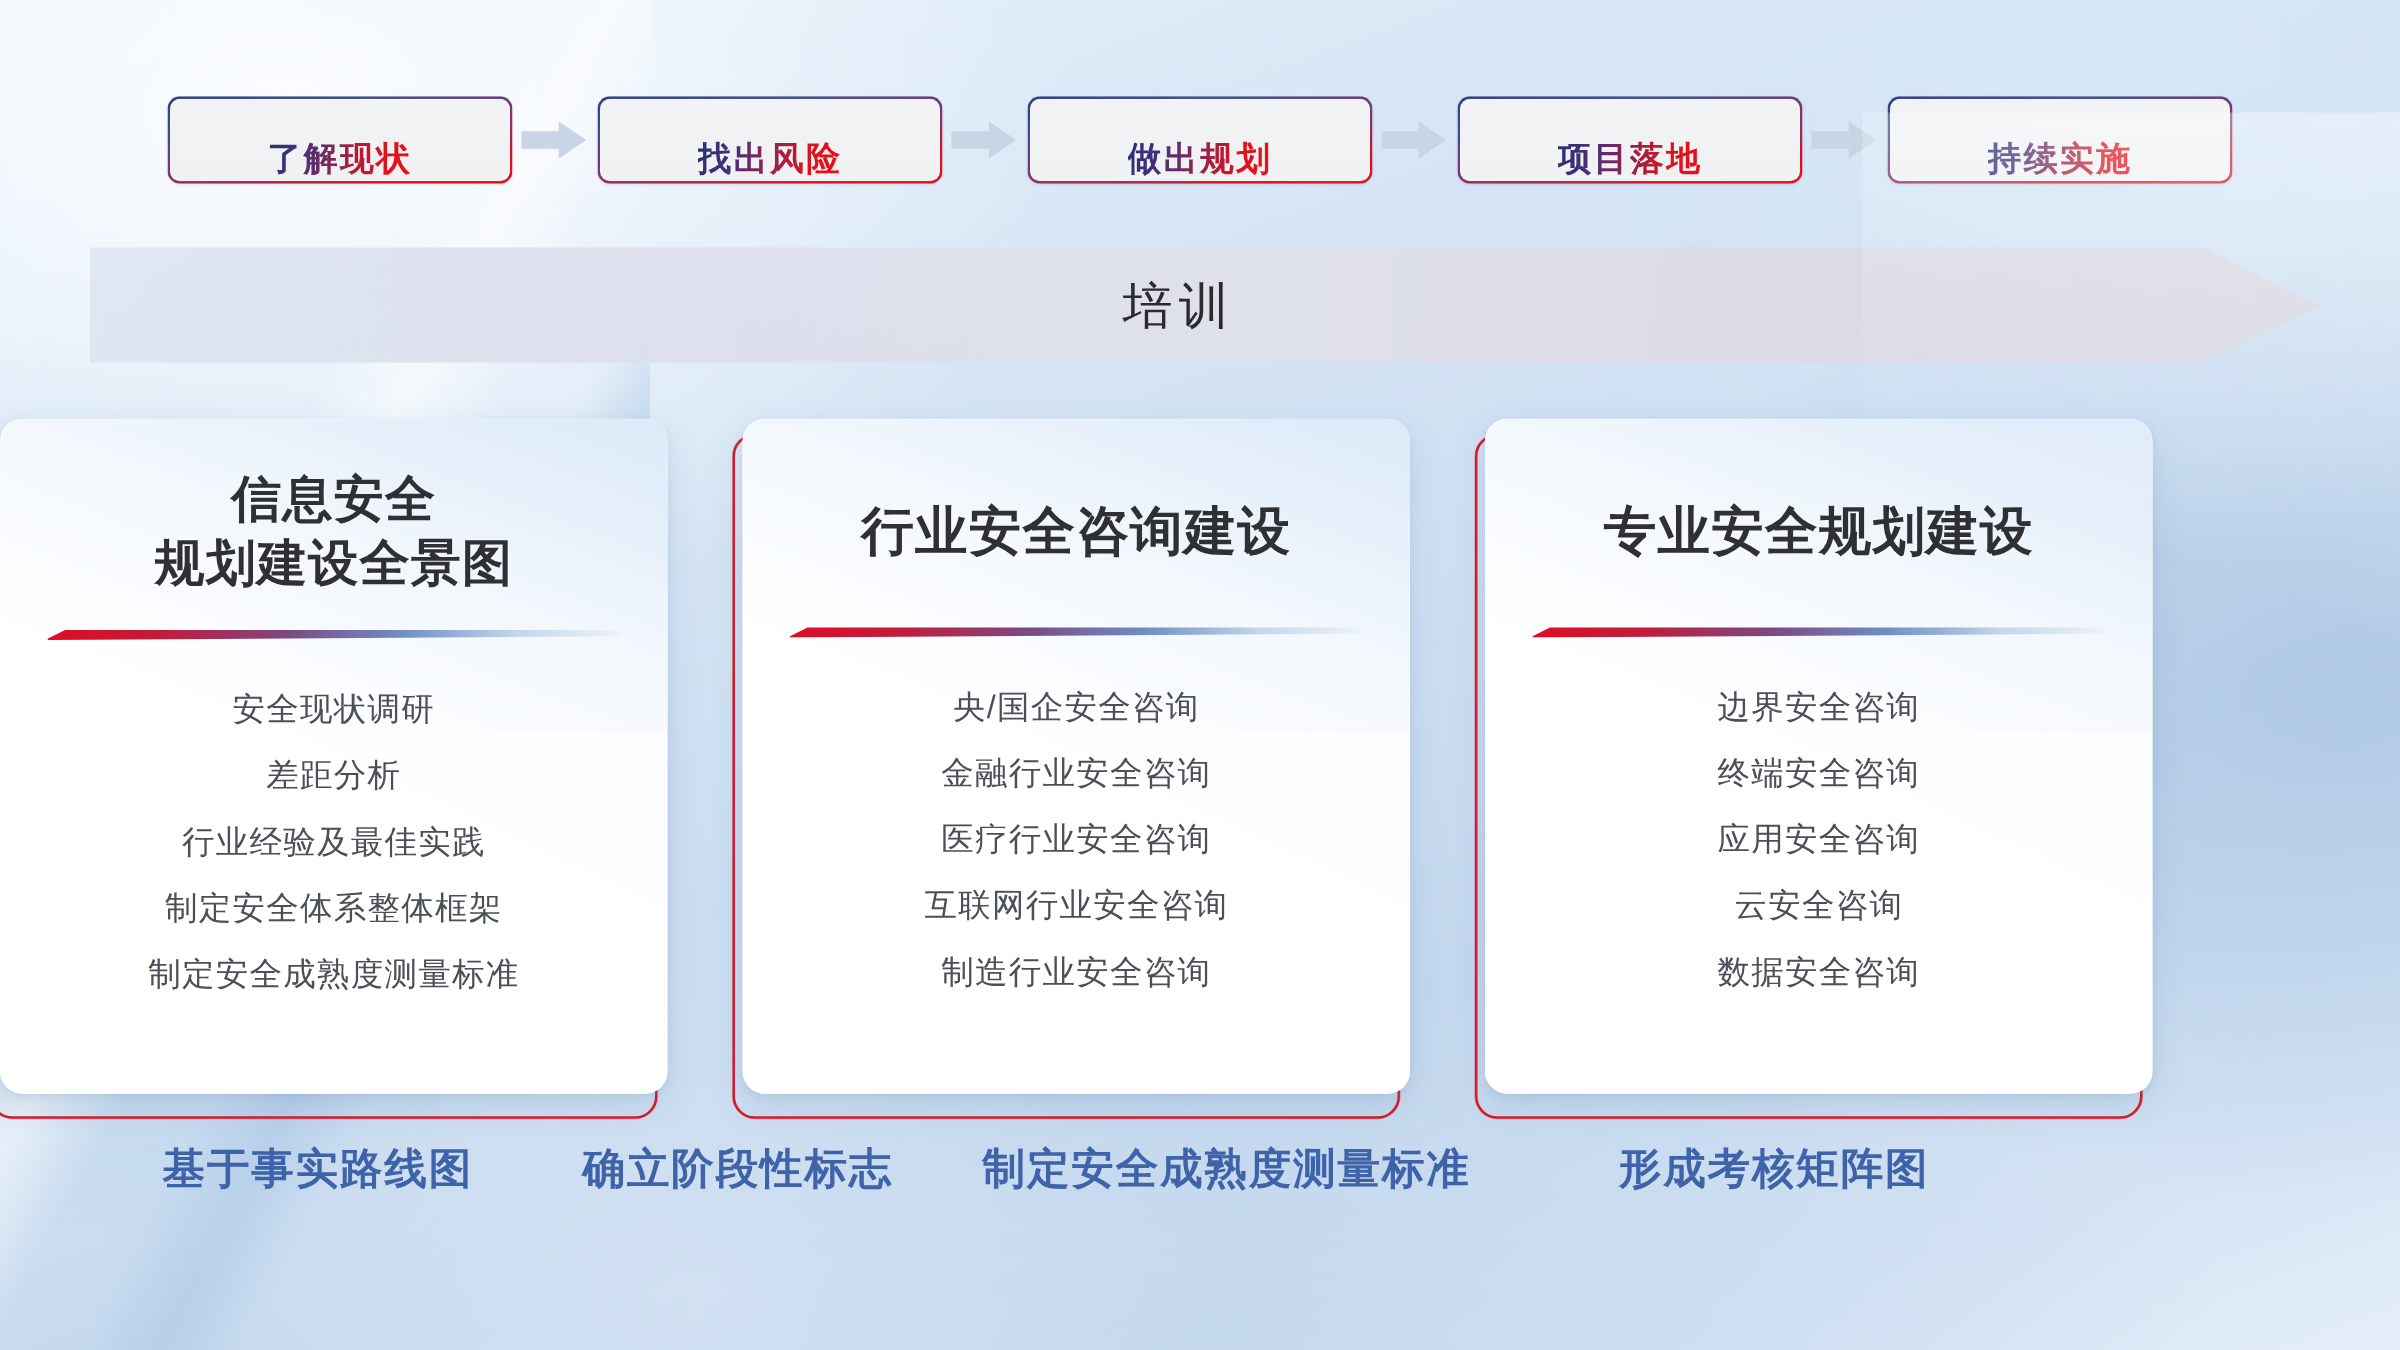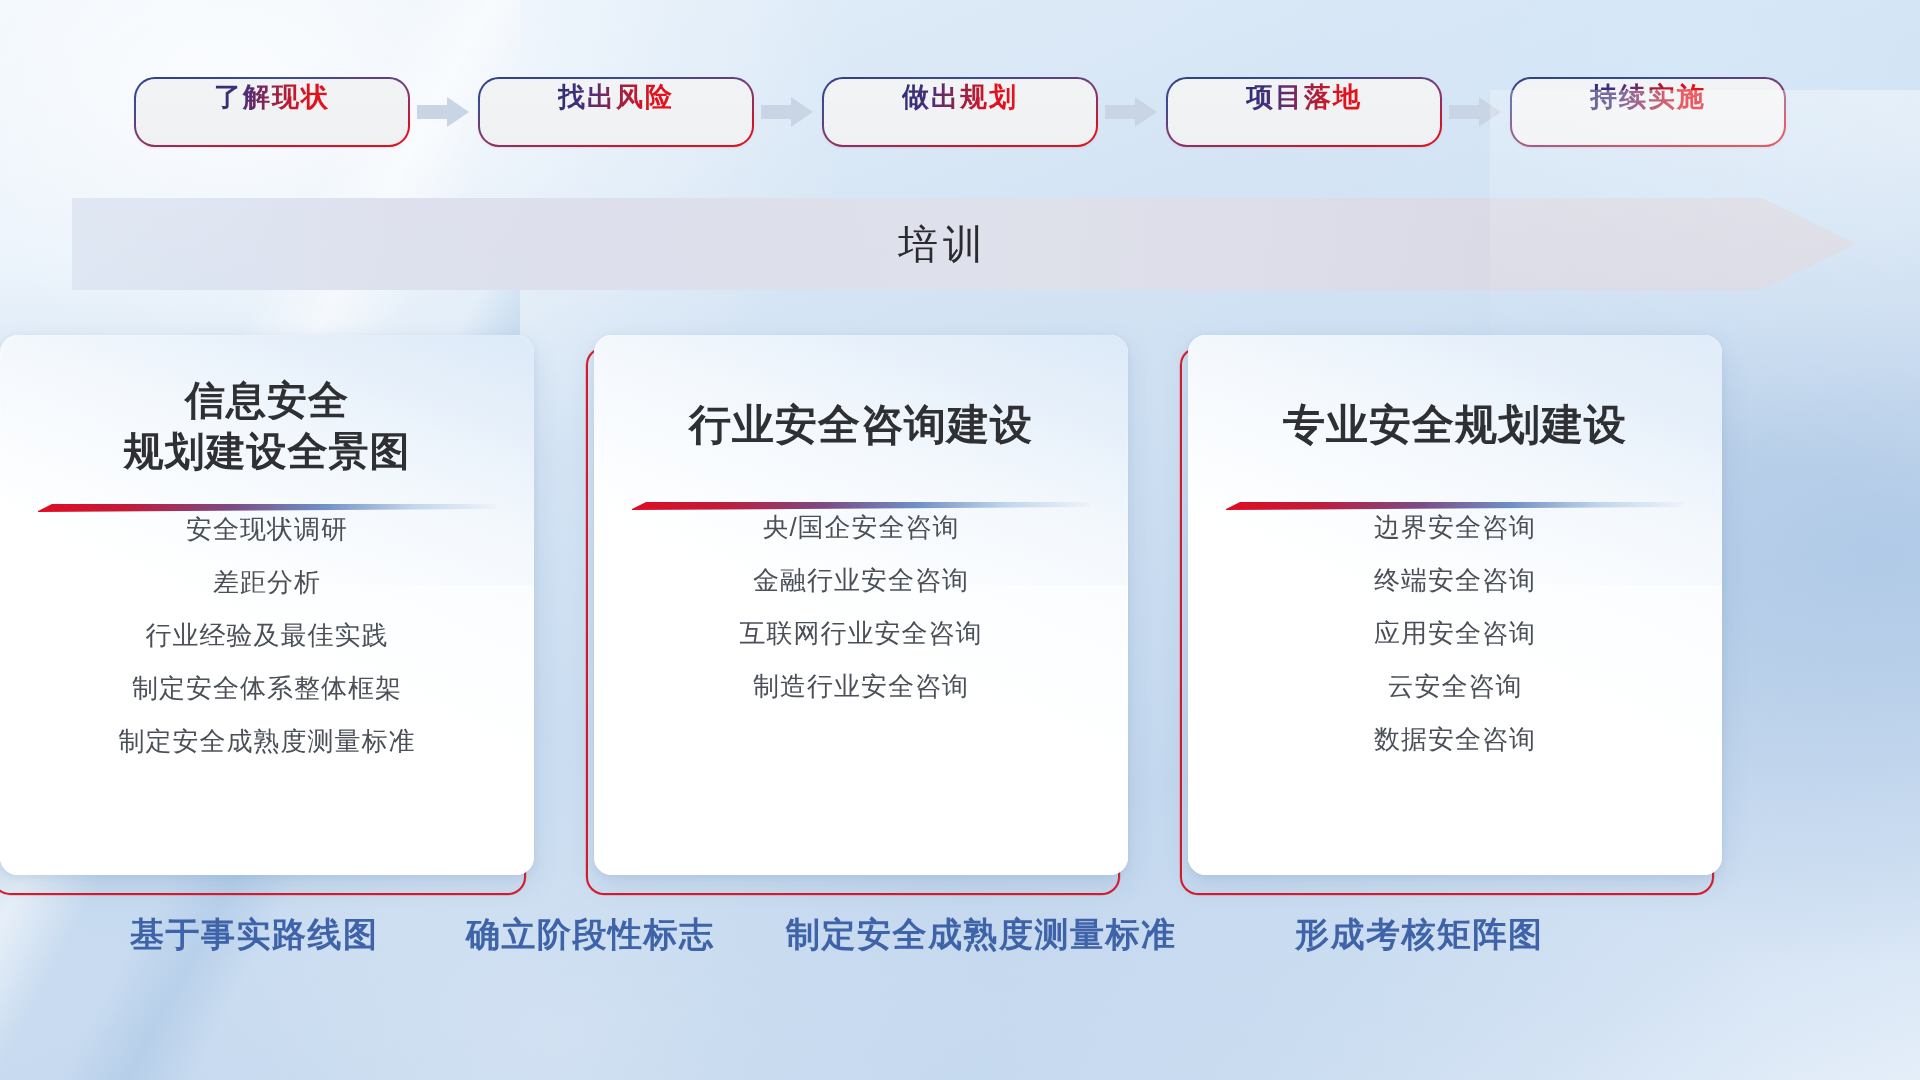--- a/index.html
+++ b/index.html
@@ -43,22 +43,22 @@
   
   .steps{
     position:absolute; left:0; top:76px; width:1920px; height:72px;
     display:flex; align-items:center; justify-content:center; gap:0;
   }
   .step-wrap{ display:flex; align-items:center; }
 
   .step{
     position:relative;
     width:276px; height:70px;
-    border-radius:21px;
-    display:flex; align-items:flex-start; justify-content:center;
+    border-radius:10px;
+    display:flex; align-items:flex-end; justify-content:center;
     
     background:
       linear-gradient(#f2f3f5,#f0f1f3) padding-box,
       linear-gradient(170deg,#2f3f86 0%,#3e4c91 24%,#8f3162 58%,#d81124 82%,#e1121f 100%) border-box;
     border:2.5px solid transparent;
     box-shadow:0 1px 2px rgba(40,70,120,.10);
   }
   .step-label{
     font-size:27px; font-weight:700; letter-spacing:2px;
     background:linear-gradient(100deg,#2b2f76 0%,#4a2f7a 26%,#a3203f 56%,#e2101d 78%,#e5121b 100%);
@@ -136,20 +136,21 @@
 
   .divider{
     position:relative;
     margin:26px auto 0;
     width:458px; height:9px;
   }
   .divider svg{ display:block; }
 
   .card-list{
     position:relative;
+    margin-top:38px;
     display:flex; flex-direction:column; gap:18px;
     list-style:none;
   }
   .card-list li{
     text-align:center;
     font-size:26px; color:#4b4f57; font-weight:400; letter-spacing:1px;
   }
 
   
   .captions{
@@ -290,20 +291,21 @@
                 <stop offset="0.82" stop-color="#c3d6ec"></stop>
                 <stop offset="1" stop-color="#eef3fa"></stop>
               </linearGradient>
             </defs>
             <path d="M0 8 L14 1 H458 L458 6 L0 9 Z" fill="url(#dg2)"></path>
           </svg>
         </div>
         <ul class="card-list">
           <li>央/国企安全咨询</li>
           <li>金融行业安全咨询</li>
+          <li>医疗行业安全咨询</li>
           <li>互联网行业安全咨询</li>
           <li>制造行业安全咨询</li>
         </ul>
       </div>
     </div>
 
     <div class="card-slot">
       <div class="card-red"></div>
       <div class="card">
         <div class="card-title">

